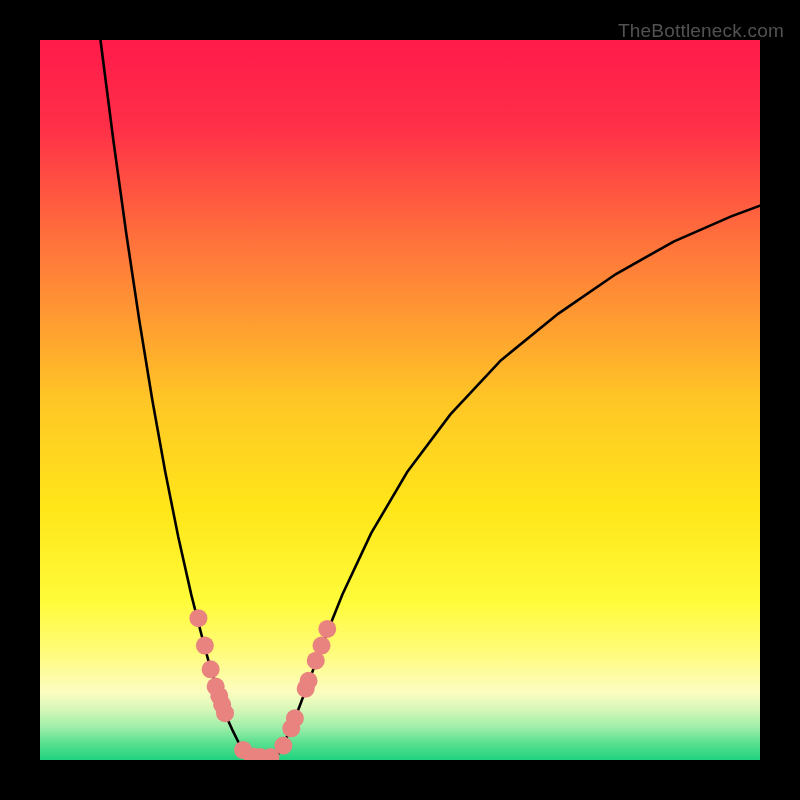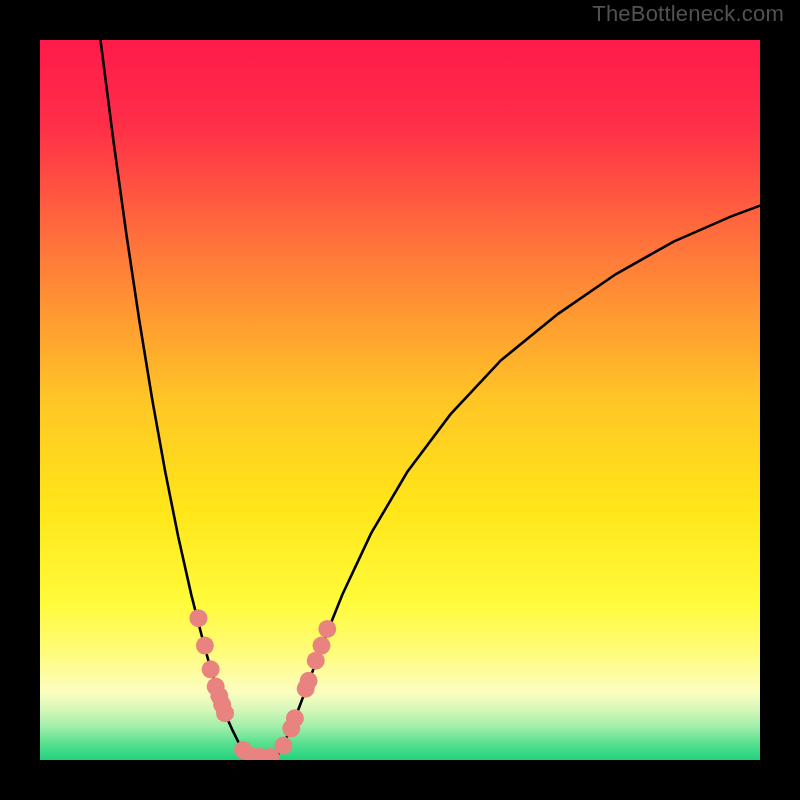--- a/index.html
+++ b/index.html
@@ -12,24 +12,24 @@
     font-family: Arial, Helvetica, sans-serif;
   }
   .chart-container {
     position: relative;
     width: 800px;
     height: 800px;
     background: #000000;
   }
   .watermark {
     position: absolute;
-    top: 1px;
+    top: 20px;
     right: 16px;
     color: #525252;
-    font-size: 22px;
+    font-size: 19px;
     font-weight: 500;
     letter-spacing: 0.2px;
     z-index: 10;
   }
   .plot-area {
     position: absolute;
     left: 40px;
     top: 40px;
     width: 720px;
     height: 720px;

